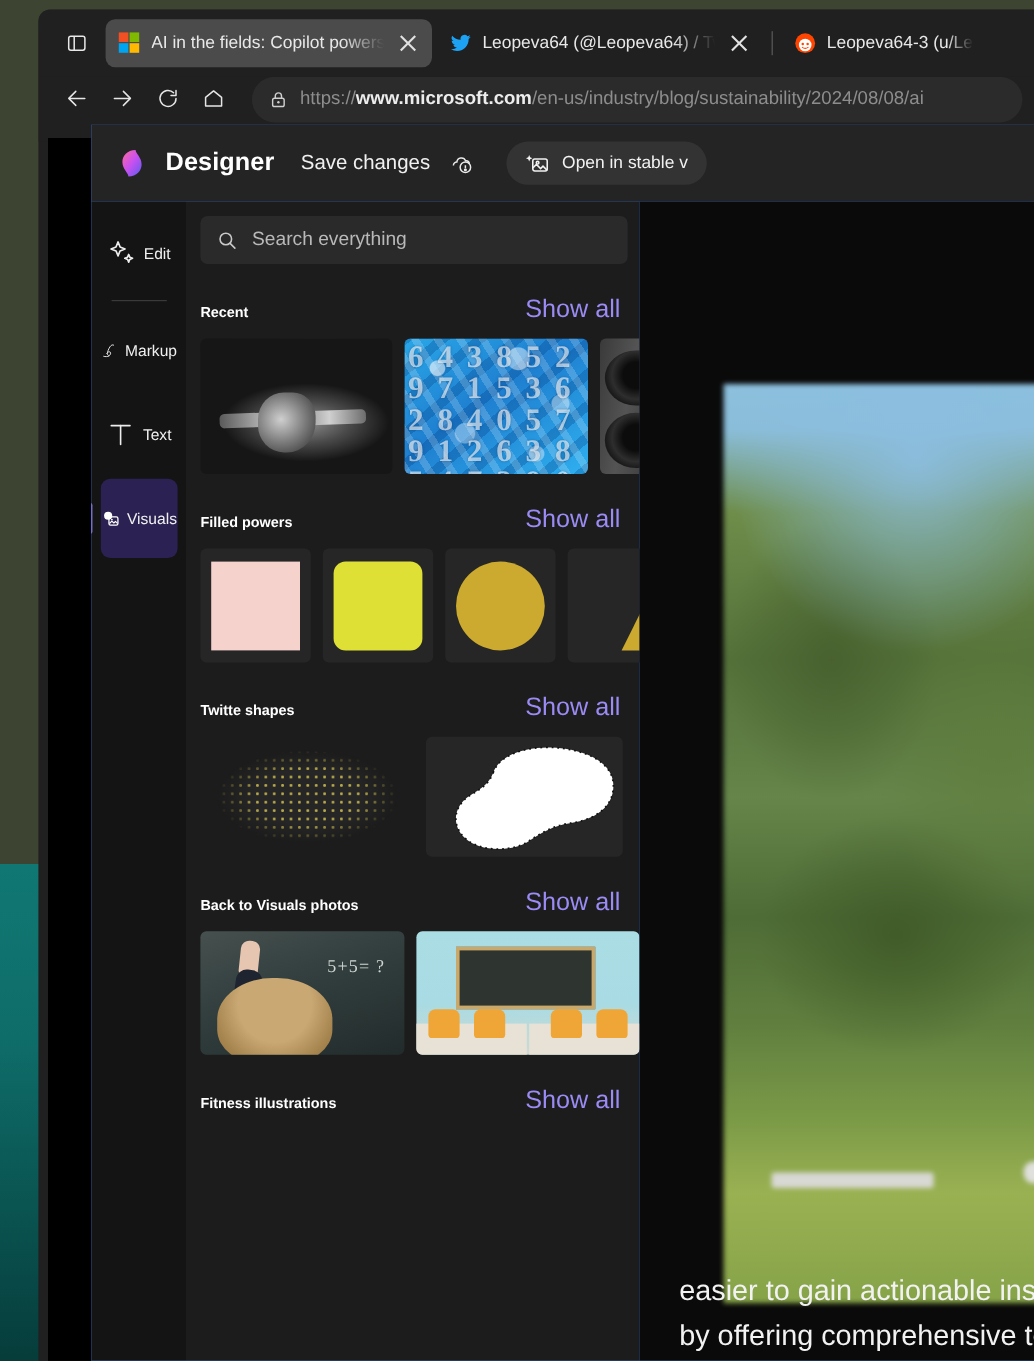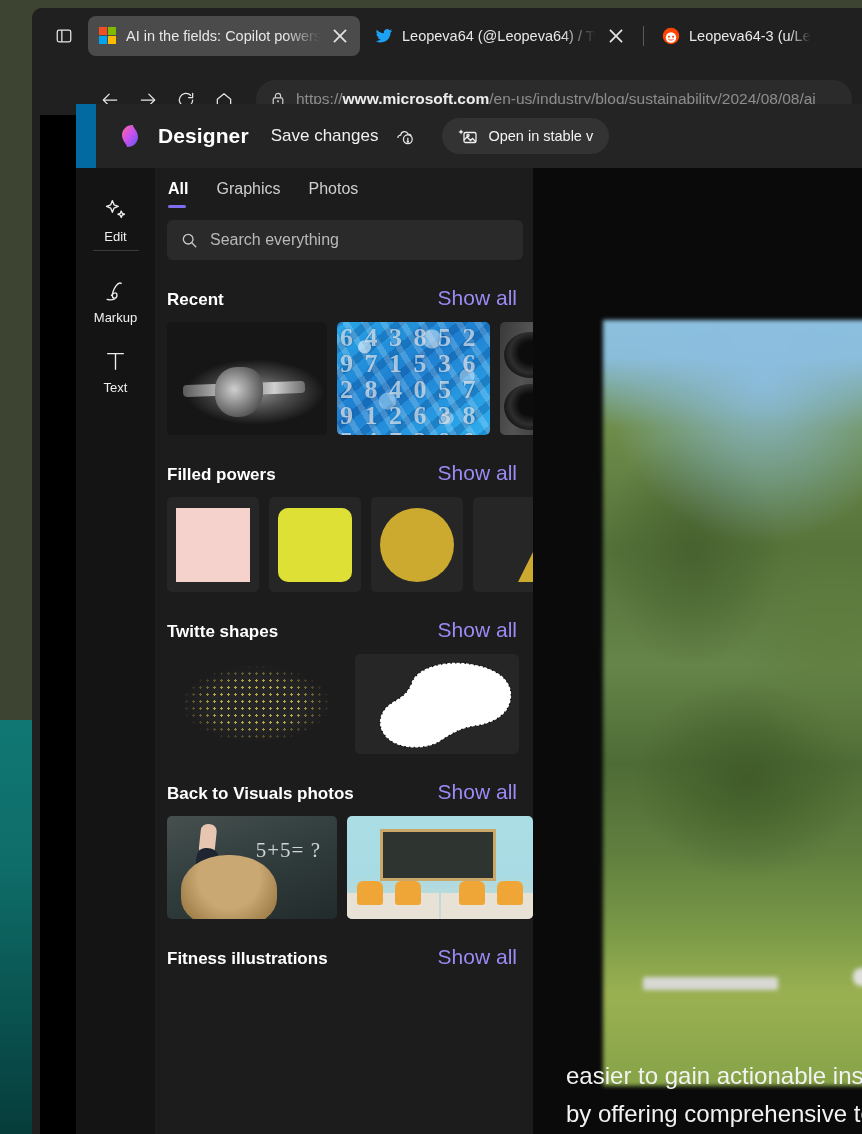--- a/index.html
+++ b/index.html
@@ -76,41 +76,41 @@
   
   .ms-logo { width: 17px; height: 17px; display: grid; grid-template-columns: 1fr 1fr; grid-template-rows: 1fr 1fr; gap: 1.5px; }
   .ms-logo i { display: block; }
   .ms-logo i:nth-child(1){ background:#f25022; }
   .ms-logo i:nth-child(2){ background:#7fba00; }
   .ms-logo i:nth-child(3){ background:#00a4ef; }
   .ms-logo i:nth-child(4){ background:#ffb900; }
 
   
   #addressbar-row {
-    height: 54px; display: flex; align-items: flex-end; gap: 2px;
-    padding: 0 10px 0 14px; background: #202020; margin-left: 46px;
+    height: 54px; display: flex; align-items: flex-start; gap: 2px;
+    padding: 0 10px 0 14px; background: #202020;
   }
   .nav-btn { width: 36px; height: 36px; display:flex; align-items:center; justify-content:center; border-radius: 6px; flex:0 0 auto;}
   .nav-btn svg { width: 20px; height: 20px; }
   #omnibox {
     flex: 1 1 auto; height: 38px; background: #2b2b2b; border-radius: 19px;
     display: flex; align-items: center; gap: 10px; padding: 0 14px;
     margin-left: 12px; overflow: hidden; min-width: 0;
   }
   #omnibox .lock { width: 16px; height: 16px; flex: 0 0 auto; }
   #omnibox .url {
     font-size: 15.5px; white-space: nowrap; color: #8d8d8d; overflow: hidden;
   }
   #omnibox .url b { color: #ededed; font-weight: 700; }
   #omnibox .url .scheme { color: #8d8d8d; }
 
   
   #designer {
     position: absolute; left: 76px; top: 104px; right: 0; bottom: 0;
-    background: #0369a1; overflow: hidden; padding-left: 20px;
+    background: #3b82f6; overflow: hidden;
   }
   #designer-header {
     height: 64px; background: #242424; display: flex; align-items: center;
     padding-left: 20px; gap: 16px;
   }
   #designer-logo { width: 26px; height: 26px; flex:0 0 auto; }
   #designer-title { font-size: 21px; font-weight: 700; color: #fff; letter-spacing: .1px; }
   #save-changes { font-size: 17px; color: #f0f0f0; margin-left: 6px; }
   #save-info-icon { width: 19px; height: 19px; flex: 0 0 auto; margin-left: 1px; }
   #early-access-pill {
@@ -127,21 +127,21 @@
 
   #designer-body { position: absolute; top: 64px; left: 0; right: 0; bottom: 0; display: flex; }
 
   
   #rail {
     width: 79px; background: #141414; flex: 0 0 auto;
     padding-top: 10px; position: relative;
   }
   .rail-item {
     width: 64px; margin: 0 auto 4px; height: 66px; border-radius: 8px;
-    display: flex; flex-direction: column; align-items: center; justify-content: flex-end; gap: 6px;
+    display: flex; flex-direction: row; align-items: center; justify-content: center; gap: 6px;
     position: relative;
   }
   .rail-item .ico { width: 25px; height: 25px; display:flex; align-items:center; justify-content:center;}
   .rail-item .lbl { font-size: 13px; color: #f0f0f0; }
   .rail-item.selected { background: #2b2152; }
   .rail-item.selected::before {
     content: ""; position: absolute; left: -11px; top: 20px;
     width: 4px; height: 26px; border-radius: 2px; background: #8a7bf0;
   }
   .rail-divider { width: 46px; height: 1px; background: #3a3a3a; margin: 6px auto 8px; }
@@ -168,21 +168,21 @@
     background: transparent; border: 0; outline: 0; color: #e0e0e0;
     font-size: 16px; font-family: "Liberation Sans", sans-serif; width: 100%;
   }
   #search-box input::placeholder { color: #b9b9b9; }
 
   .section { margin-top: 26px; }
   .section-head {
     display: flex; align-items: baseline; justify-content: space-between;
     padding-right: 16px; margin-bottom: 12px;
   }
-  .section-head .title { font-size: 17px; font-weight: 700; color: #ffffff; }
+  .section-head .title { font-size: 12px; font-weight: 700; color: #ffffff; }
   .section-head .showall { font-size: 21px; color: #9a8bf5; }
   .row { display: flex; gap: 10px; }
   .thumb { height: 113px; border-radius: 5px; overflow: hidden; flex: 0 0 auto; position: relative; background:#2a2a2a;}
 
   
   .th-dumbbell { width: 160px; background:
       radial-gradient(ellipse 60% 40% at 55% 62%, #8d8d8d 0%, #4a4a4a 38%, #161616 72%),
       linear-gradient(120deg,#0d0d0d 0%, #242424 45%, #0a0a0a 100%); }
   .th-dumbbell::before {
     content:""; position:absolute; left:10%; top:54%; width:76%; height:11%;
@@ -233,21 +233,21 @@
     background-size: 7px 7px; background-position: 2px 2px;
     -webkit-mask-image: radial-gradient(ellipse 46% 42% at 50% 50%, #000 55%, transparent 92%);
     mask-image: radial-gradient(ellipse 46% 42% at 50% 50%, #000 55%, transparent 92%);
   }
   .org-blob { width: 164px; }
   .org-blob svg { position:absolute; left:0; top:0; width:100%; height:100%; }
 
   
   .ph-tile { height: 103px; border-radius: 5px; overflow: hidden; flex: 0 0 auto; position: relative; }
   .ph-chalk { width: 170px; background: linear-gradient(160deg,#46504f 0%, #33403f 40%, #222b2b 100%); }
-  .ph-chalk .eq { position:absolute; right:16px; top:22px; color:#cfd6d2; font-size:21px; letter-spacing:1px; font-family:"Liberation Serif", serif;}
+  .ph-chalk .eq { position:absolute; right:16px; top:22px; color:#cfd6d2; font-size:15px; letter-spacing:1px; font-family:"Liberation Serif", serif;}
   .ph-chalk .hand { position:absolute; left:33px; top:8px; width:16px; height:28px; background:#e6c6b0; border-radius:7px 7px 3px 3px; transform: rotate(6deg);}
   .ph-chalk .arm { position:absolute; left:27px; top:32px; width:22px; height:55px; background:#1e2530; border-radius:9px; transform: rotate(8deg);}
   .ph-chalk .hair { position:absolute; left:14px; bottom:-8px; width:96px; height:72px;
       background: radial-gradient(ellipse at 50% 30%, #c9a874 0 45%, #a7854f 75%, #8b6c3c 100%);
       border-radius: 48% 48% 40% 40%; }
   .ph-class { width: 186px; background: linear-gradient(180deg,#aadde4 0%, #a8dbe3 58%, #cfd9d2 100%); }
   .ph-class .board { position:absolute; left:33px; top:13px; width:116px; height:52px;
       background:#2e3430; border: 3px solid #caa86a; }
   .ph-class .desk { position:absolute; bottom:0; height:26px; background:#e8e2d6; }
   .ph-class .d1 { left:-4px; width:96px; }
@@ -465,36 +465,36 @@
       <div class="rail-item">
         <span class="ico">
           <svg viewBox="0 0 24 24" fill="none" stroke="#ededed" stroke-width="1.3" stroke-linecap="round">
             <line x1="4.5" y1="4.5" x2="19.5" y2="4.5"></line>
               <line x1="12" y1="4.5" x2="12" y2="19.5"></line>
           </svg>
         </span>
         <span class="lbl">Text</span>
       </div>
 
+      <div class="rail-item selected">
+        <span class="ico">
+          <svg viewBox="0 0 24 24">
+            <circle cx="9" cy="8.5" r="5" fill="#ffffff"></circle>
+            <rect x="10" y="10" width="11" height="10" rx="2" fill="none" stroke="#ffffff" stroke-width="1.6"></rect>
+            <path d="M10.6 18l3-3 2.4 2.4 2-2 2.4 2.6" fill="none" stroke="#ffffff" stroke-width="1.4" stroke-linejoin="round"></path>
+            <circle cx="13.6" cy="13.2" r="1.1" fill="#ffffff"></circle>
+          </svg>
+        </span>
+        <span class="lbl">Visuals</span>
+      </div>
     </div>
 
     <div id="panel">
       <div id="panel-inner">
 
-        <div id="panel-tabs">
-          <div class="ptab active">
-            <span>All</span>
-          </div>
-          <div class="ptab">
-            <span>Graphics</span>
-          </div>
-          <div class="ptab">
-            <span>Photos</span>
-          </div>
-        </div>
 
         <div id="search-box">
           <span class="s-ico">
             <svg viewBox="0 0 18 18" fill="none" stroke="#c9c9c9" stroke-width="1.4">
                 <circle cx="7.6" cy="7.6" r="5.1"></circle>
                 <line x1="11.4" y1="11.4" x2="15.6" y2="15.6" stroke-linecap="round"></line>
               </svg>
           </span>
           <input type="text" placeholder="Search everything" style="">
         </div>

